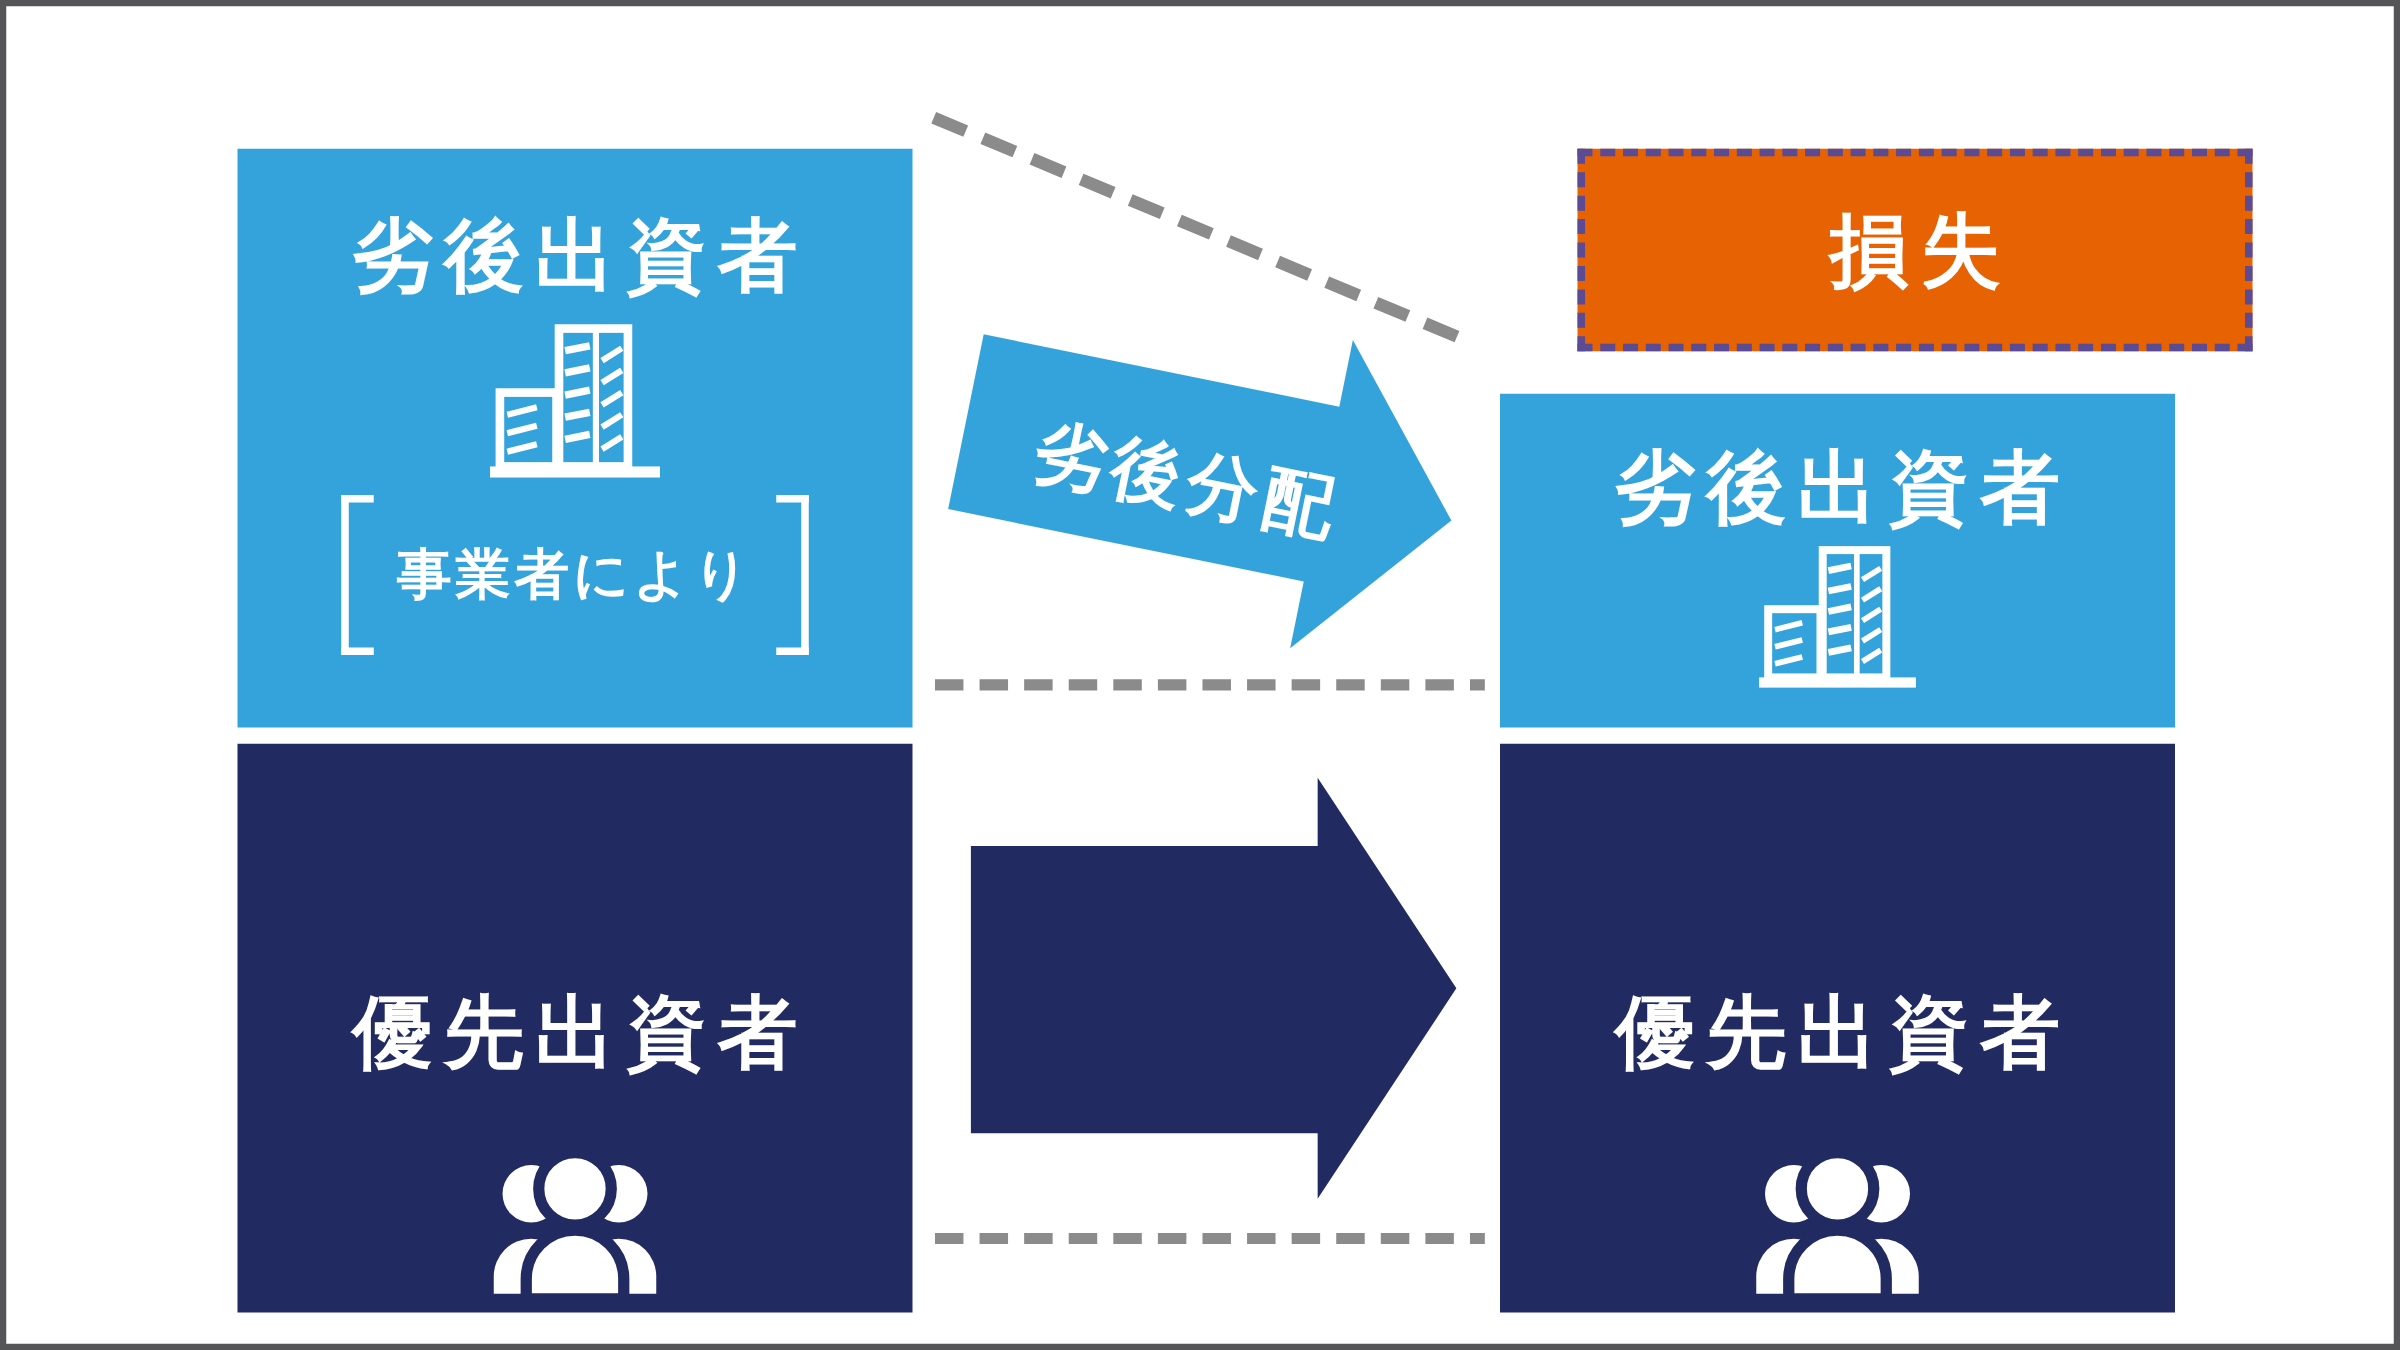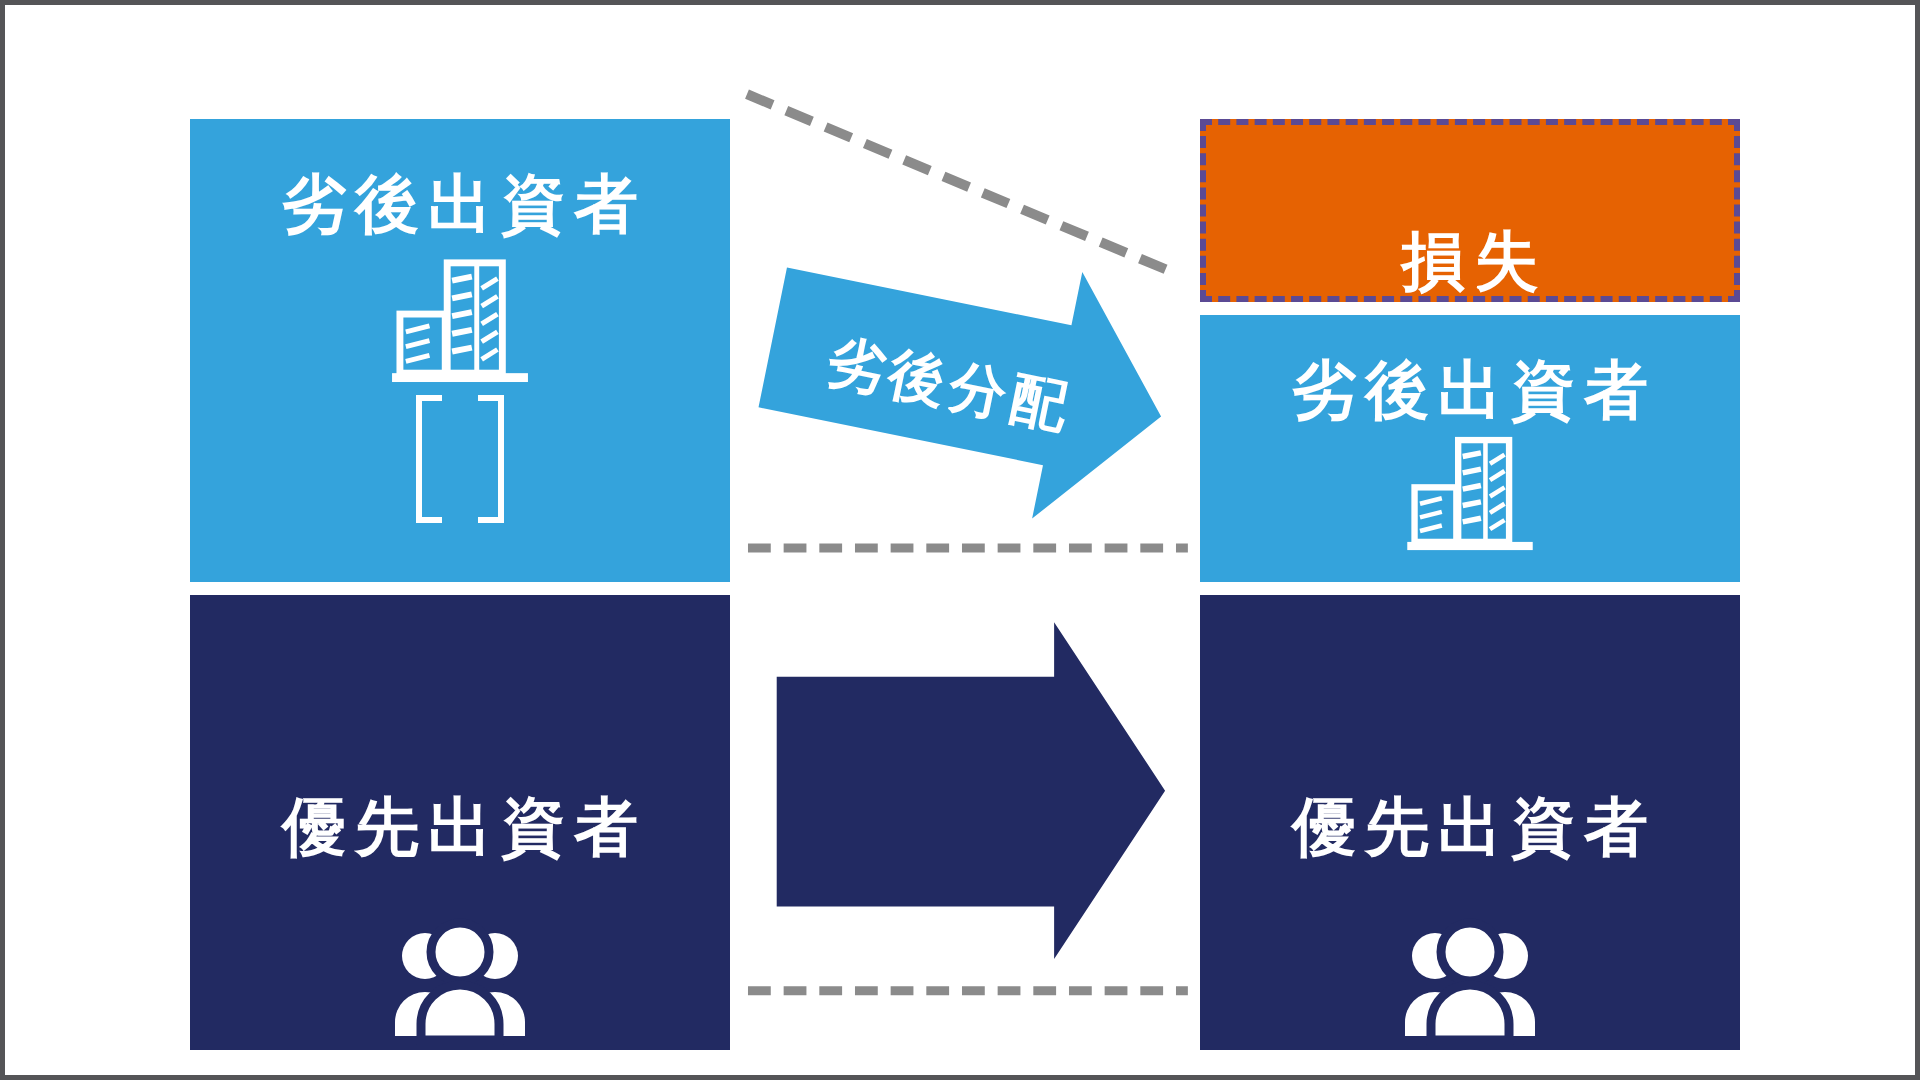--- a/index.html
+++ b/index.html
@@ -17,22 +17,22 @@
   .box-title{
     color:#fff;font-weight:bold;font-size:64px;line-height:1.1;
     letter-spacing:9px;text-indent:9px;white-space:nowrap;
   }
   .blue{background:var(--lightblue);}
   .navy-bg{background:var(--navy);justify-content:flex-end;}
   
   .box-left-sub{left:185px;top:82px;width:540px;height:463px;padding-top:50px;}
   .box-left-pri{left:185px;top:558px;width:540px;height:455px;padding-top:100px;}
   
-  .box-loss{left:1195px;top:82px;width:540px;height:183px;background:var(--orange);
-            border:6px dashed var(--purple);justify-content:flex-end;}
+  .box-loss{left:1257px;top:82px;width:540px;height:162px;background:var(--orange);
+            border:6px dashed var(--purple);justify-content:center;}
   .box-right-sub{left:1195px;top:278px;width:540px;height:267px;padding-top:40px;}
   .box-right-pri{left:1195px;top:558px;width:540px;height:455px;padding-top:100px;}
   .icon-wrap{margin-top:14px;}
   .box-right-sub .icon-wrap{margin-top:6px;}
   .box-left-pri .icon-wrap,.box-right-pri .icon-wrap{margin-top:52px;}
   
   .note-row{display:flex;align-items:stretch;margin-top:8px;height:128px;}
   .bracket{width:26px;box-sizing:border-box;}
   .bracket.l{border-left:6px solid #fff;border-top:6px solid #fff;border-bottom:6px solid #fff;}
   .bracket.r{border-right:6px solid #fff;border-top:6px solid #fff;border-bottom:6px solid #fff;}
@@ -94,20 +94,21 @@
           <line x1="20" y1="80" x2="44" y2="74"></line>
             <line x1="20" y1="95" x2="44" y2="89"></line>
           <line x1="20" y1="110" x2="44" y2="104"></line>
         </g>
         <rect x="6" y="122" width="138" height="9" fill="#fff"></rect>
       </svg>
     </div>
     <div class="note-row">
       <div class="bracket l"></div>
       <div class="note-text">
+        <span>事業者により</span>
       </div>
       <div class="bracket r"></div>
     </div>
   </div>
 
   <div class="box navy-bg box-left-pri">
     <div class="box-title">優先出資者</div>
     <div class="icon-wrap">
       <svg width="150" height="132" viewBox="0 0 150 132">
         <circle cx="40" cy="42" r="23" fill="#fff"></circle>

